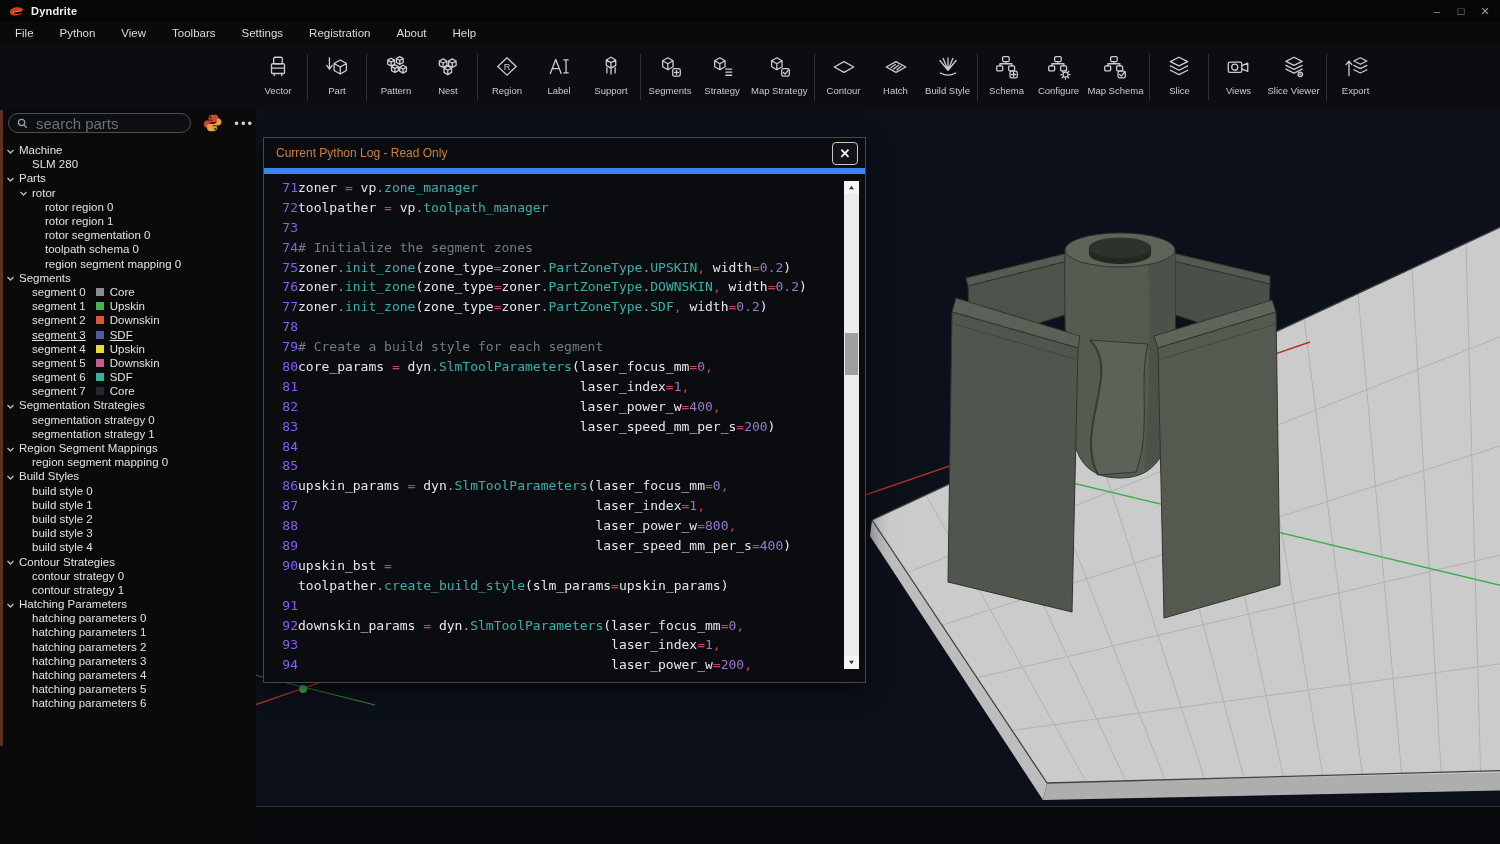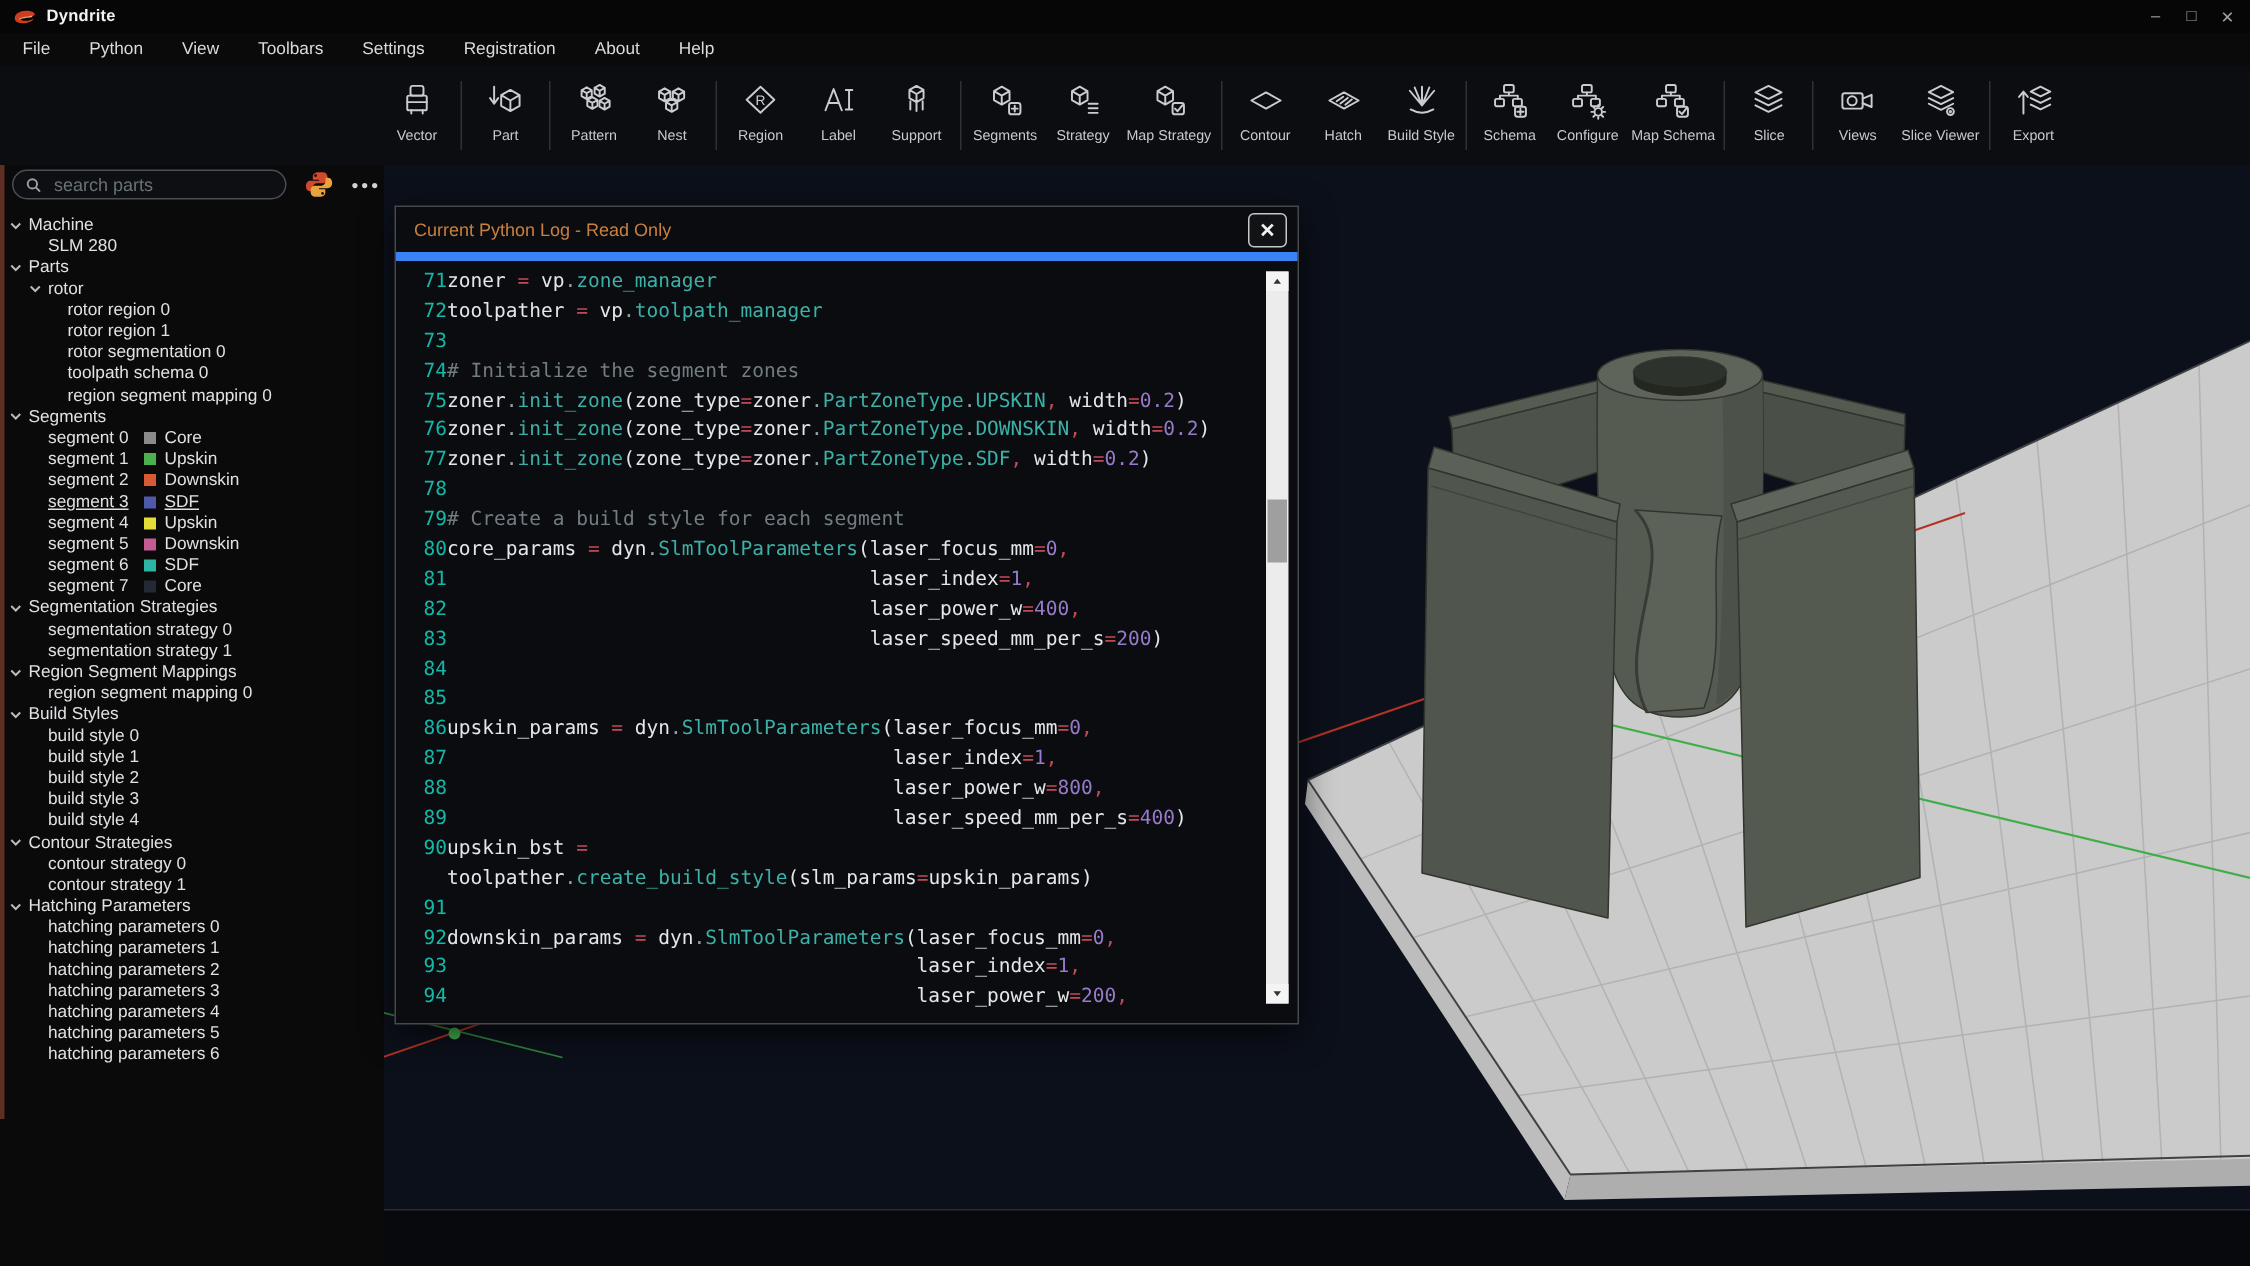--- a/index.html
+++ b/index.html
@@ -28,21 +28,21 @@
   .tb-btn svg{width:26px;height:26px;margin-top:6px;stroke:#c9ccd0;fill:none;stroke-width:1.2;
               stroke-linecap:round;stroke-linejoin:round;}
   .tb-label{font-size:9.5px;color:#c6c9cd;margin-top:5px;white-space:nowrap;}
   
   #sidebar{position:absolute;left:0;top:110px;width:256px;height:734px;background:#0a0a0b;}
   #sidebar-accent{position:absolute;left:0;top:0;width:3px;height:636px;background:#5e2f22;}
   #searchrow{position:absolute;left:8px;top:0px;width:246px;height:26px;display:flex;align-items:center;}
   #searchbox{width:188px;height:20px;background:#0d0f12;border:1px solid #4a4f55;border-radius:10px;
              display:flex;align-items:center;padding:0 8px;box-sizing:border-box;}
   #searchbox svg{width:11px;height:11px;stroke:#9aa0a6;fill:none;stroke-width:1.4;flex:0 0 auto;}
-  #searchbox input{background:transparent;border:none;outline:none;color:#cfd2d5;font-size:12px;
+  #searchbox input{background:transparent;border:none;outline:none;color:#cfd2d5;font-size:15px;
                    margin-left:6px;width:140px;font-family:"Liberation Sans",sans-serif;}
   #searchbox input::placeholder{color:#6a7278;}
   #py-badge{margin-left:12px;width:20px;height:20px;}
   #overflow-dots{margin-left:12px;color:#d0d3d6;font-size:13px;letter-spacing:2px;}
   #tree{position:absolute;left:0;top:33px;width:256px;font-size:11.5px;color:#dfe1e3;}
   .tree-row{height:14.2px;display:flex;align-items:center;white-space:nowrap;}
   .tree-chev{width:9px;height:9px;margin-right:4px;flex:0 0 auto;}
   .tree-chev svg{width:9px;height:9px;stroke:#b8bcc0;fill:none;stroke-width:1.3;}
   .chip{display:inline-block;width:8px;height:8px;margin:0 6px 0 10px;flex:0 0 auto;}
   
@@ -54,21 +54,21 @@
   #logwin{position:absolute;left:263px;top:137px;width:603px;height:546px;background:#0b0c10;
           border:1px solid #46484c;box-sizing:border-box;box-shadow:0 6px 22px rgba(0,0,0,.65);}
   #loghead{height:30px;display:flex;align-items:center;border-bottom:6px solid #3b82f6;}
   #logtitle{color:#c9803f;font-size:12px;margin-left:12px;}
   #logclose{position:absolute;right:7px;top:4px;width:24px;height:21px;border:1px solid #c8c8c8;
             border-radius:4px;color:#f0f0f0;font-size:13px;font-weight:bold;display:flex;
             align-items:center;justify-content:center;background:#121316;}
   #code{position:absolute;left:0;top:31px;right:24px;bottom:0;padding-top:11px;overflow:hidden;
         font-family:"DejaVu Sans Mono",monospace;font-size:13px;}
   .code-row{height:19.9px;white-space:pre;display:flex;}
-  .ln{width:34px;text-align:right;color:#14b8a6;flex:0 0 auto;}
+  .ln{width:34px;text-align:right;color:#8b5cf6;flex:0 0 auto;}
   .code-text{}
   .tk-w{color:#e3e7e9;} .tk-r{color:#c04a58;} .tk-t{color:#3cb1a8;}
   .tk-n{color:#977bc9;} .tk-c{color:#727d83;} .tk-d{color:#97a0a5;}
   
   #sbar{position:absolute;right:6px;top:43px;width:15px;height:625px;height:624px;background:#ececec;}
   #sbar{height:calc(546px - 43px - 15px);}
   .sb-arrow{position:absolute;left:0;width:15px;height:13px;background:#f4f4f4;display:flex;
             align-items:center;justify-content:center;}
   .sb-arrow svg{width:7px;height:5px;fill:#333;stroke:none;}
   #sb-thumb{position:absolute;left:1px;width:13px;top:152px;height:42px;background:#9f9f9f;}

